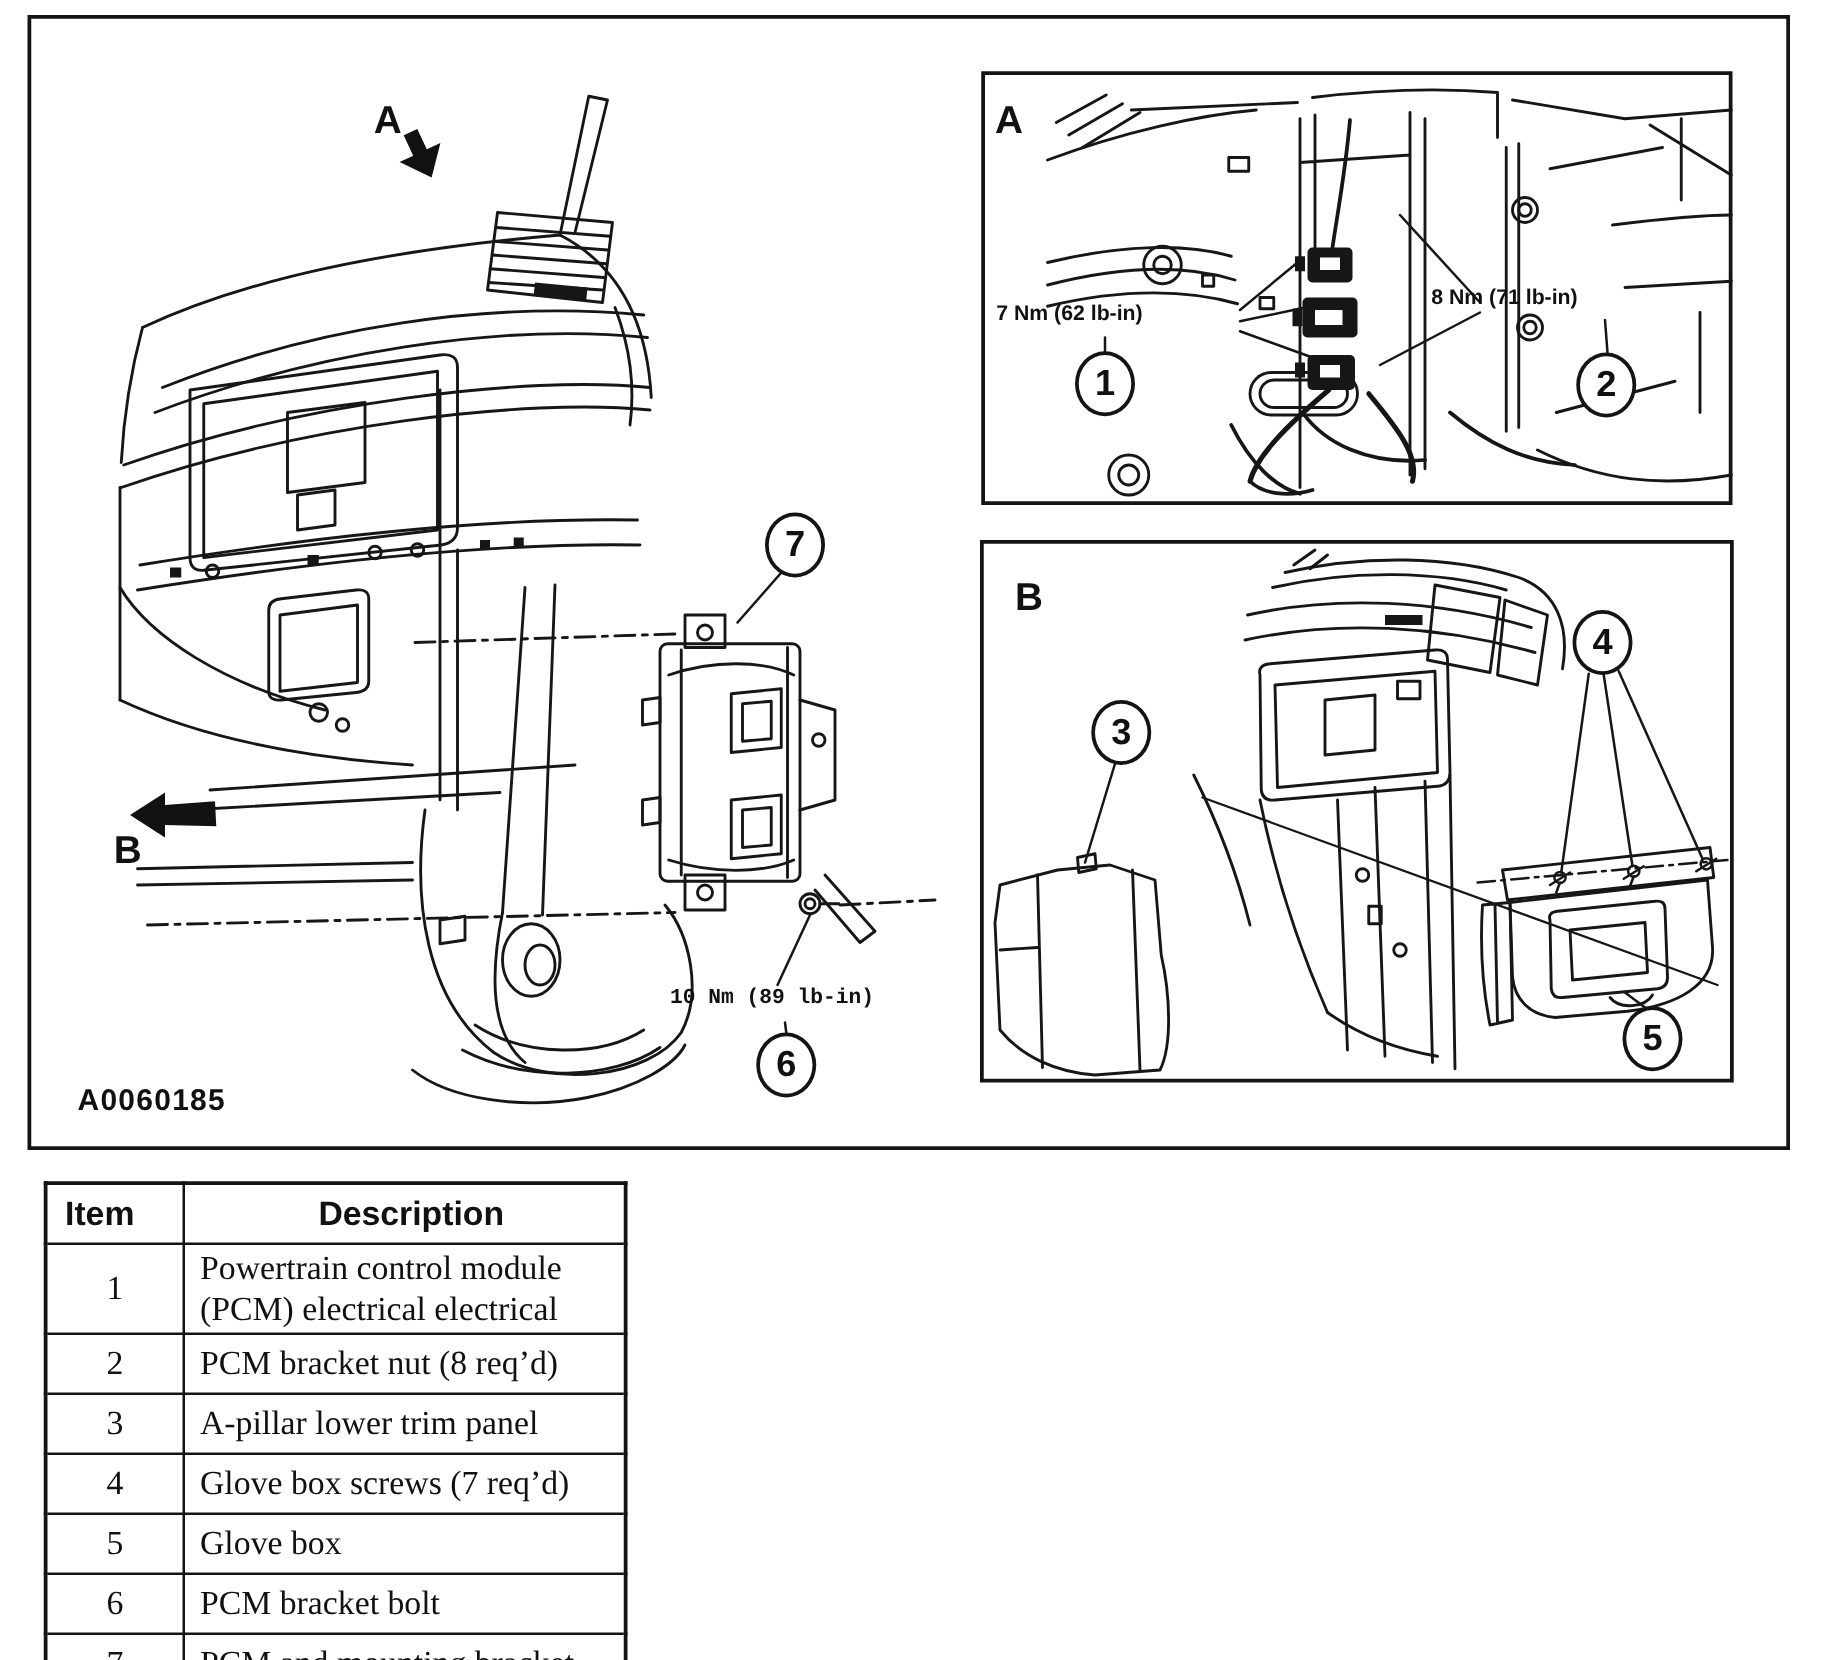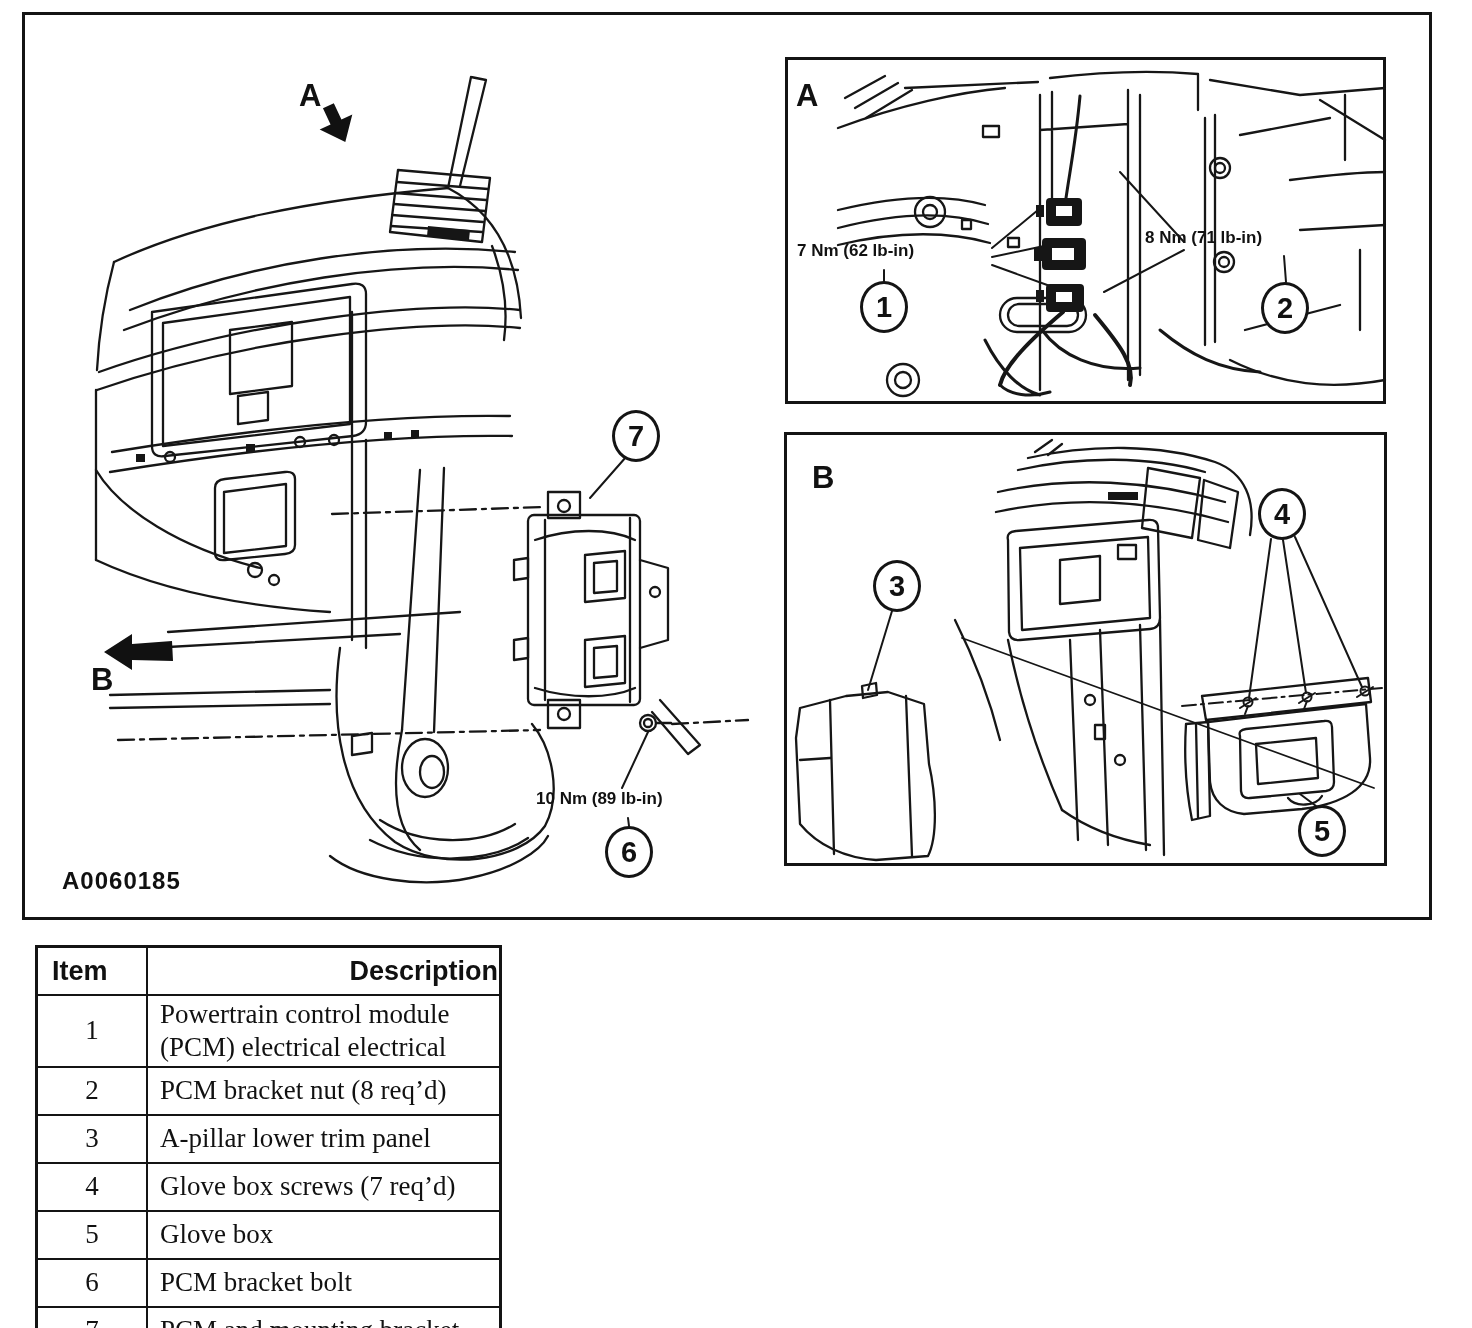--- a/index.html
+++ b/index.html
@@ -14,21 +14,21 @@
   .torque{position:absolute;z-index:5;font-weight:bold;font-size:17px;line-height:1;white-space:nowrap;text-align:right;}
   .figid{position:absolute;z-index:5;font-weight:bold;font-size:24px;letter-spacing:1px;}
   .callout{position:absolute;width:48px;height:52px;border:3px solid #141414;border-radius:50%;
            background:#fff;display:flex;align-items:center;justify-content:center;
            font-weight:bold;font-size:29px;z-index:4;box-sizing:border-box;}
   #parts-table{position:absolute;left:35px;top:945px;width:467px;z-index:5;
                border-collapse:collapse;background:#fff;}
   #parts-table th,#parts-table td{border:2px solid #141414;vertical-align:middle;}
   #parts-table{border:3px solid #141414;}
   #parts-table th{font-family:"Liberation Sans",sans-serif;font-weight:bold;font-size:27px;
-                  height:44px;text-align:right;padding-left:12px;}
+                  height:44px;text-align:center;padding-left:12px;}
   #parts-table th.c-item{width:93px;text-align:left;padding-left:14px;}
   #parts-table td{font-family:"Liberation Serif",serif;font-size:27px;height:42px;padding:2px 6px 2px 12px;line-height:1.22;}
   #parts-table td.c-item{text-align:center;padding:0;}
 </style>
 </head>
 <body>
 
 <div class="stage">
 
   <div id="outer-box" class="box"></div>
@@ -213,21 +213,21 @@
       <path d="M1300,794 L1316,806" stroke-width="2"></path>
 
       <g stroke-width="2">
         <path d="M1271,539 L1249,698 M1283,540 L1306,693 M1295,537 L1362,687"></path>
       </g>
     </g>
   </svg>
 
   <div class="lbl" style="left:299px;top:80px;">A</div>
   <div class="lbl" style="left:91px;top:664px;">B</div>
-  <div class="torque" style="left:536px;top:790px;">10 Nm (89 lb-in)</div>
+  <div class="torque" style="left:536px;top:790px;font-family:Liberation Mono, monospace;">10 Nm (89 lb-in)</div>
   <div class="figid" style="left:62px;top:867px;">A0060185</div>
 
   <div class="lbl" style="left:796px;top:80px;">A</div>
   <div class="torque" style="left:797px;top:242px;">7 Nm (62 lb-in)</div>
   <div class="torque" style="left:1145px;top:229px;">8 Nm (71 lb-in)</div>
 
   <div class="lbl" style="left:812px;top:462px;">B</div>
 
   <div class="callout" style="left:860px;top:281px;">1</div>
   <div class="callout" style="left:1261px;top:282px;">2</div>

